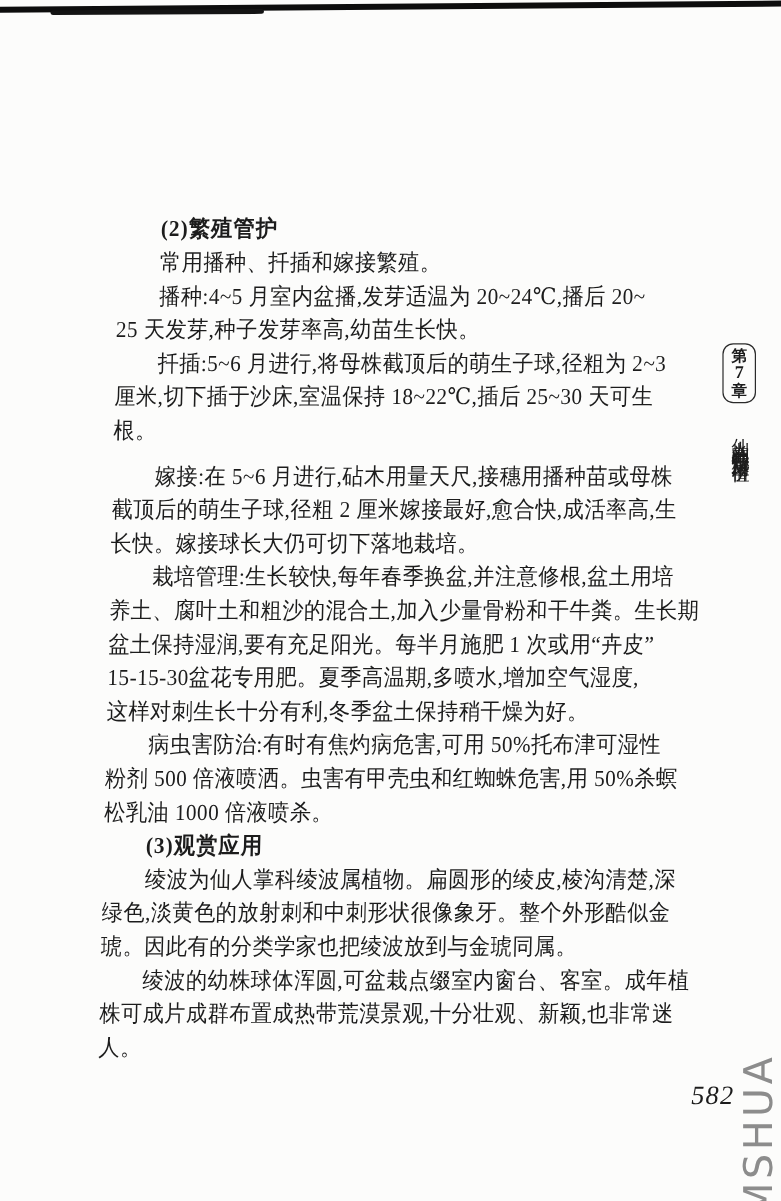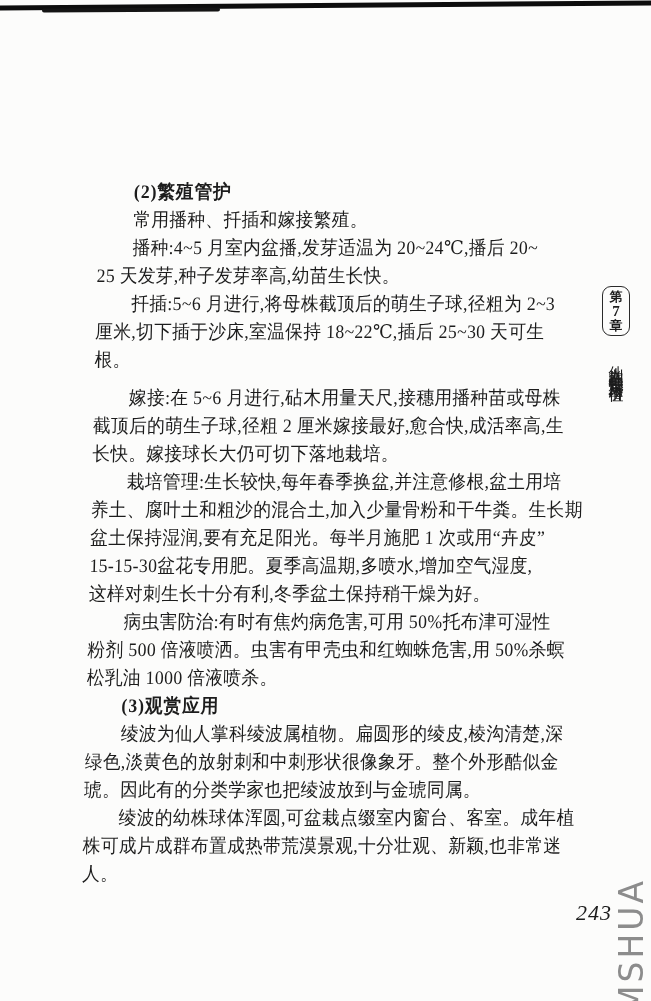--- a/index.html
+++ b/index.html
@@ -95,16 +95,16 @@
 
   <aside class="chapter-tab">
     <div class="chapter-box">
       <span class="w">第</span>
       <span class="num">7</span>
       <span class="w">章</span>
     </div>
     <div class="chapter-title">仙人掌的独特观赏应用价值</div>
   </aside>
 
-  <div class="page-number">243</div>
+  <div class="page-number">582</div>
   <div class="watermark">MSHUA</div>
 
 </div>
 
 </body></html>

